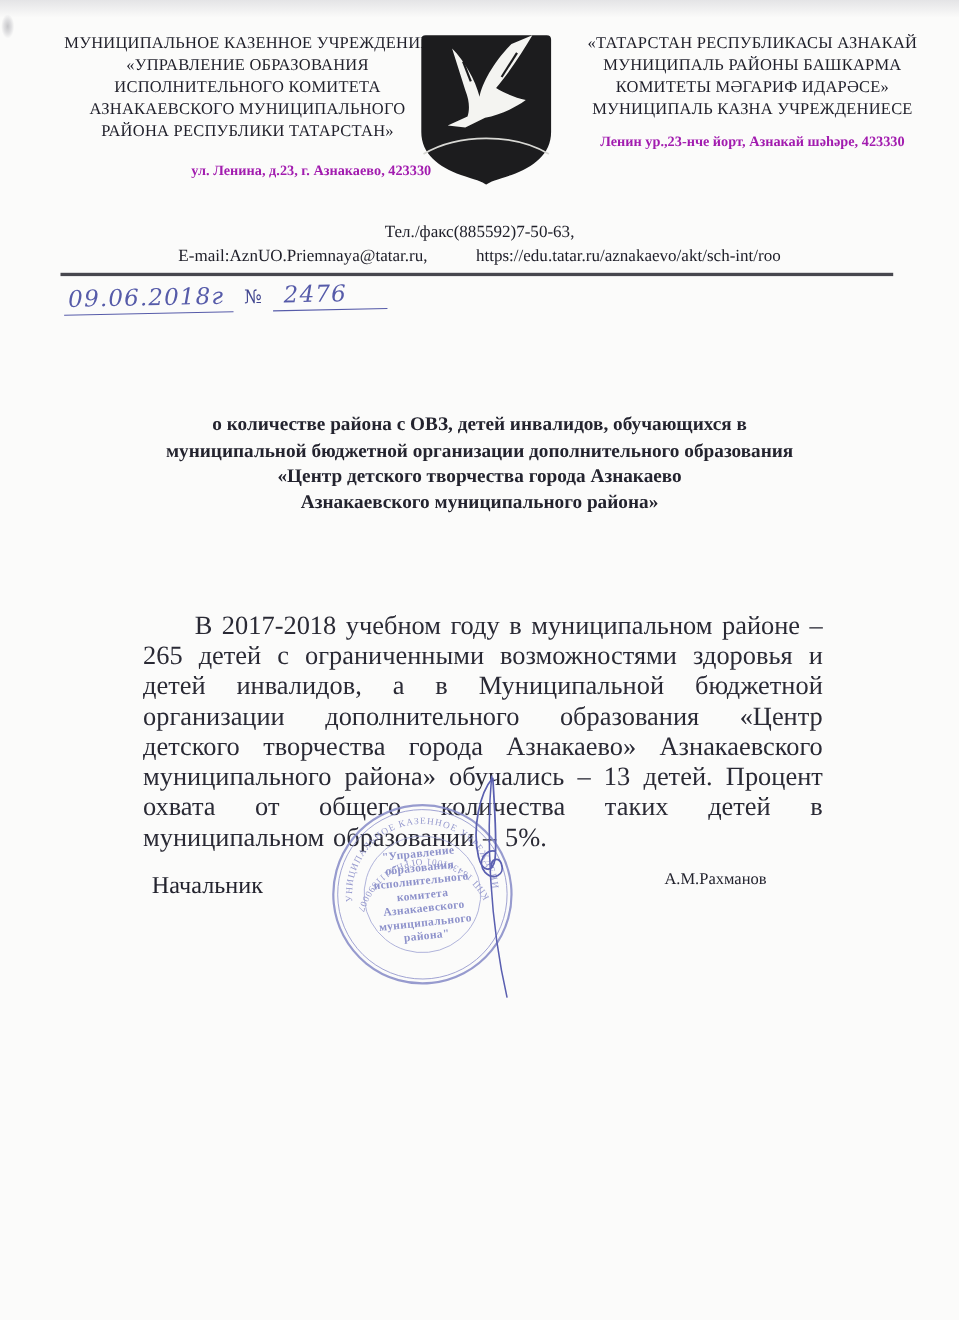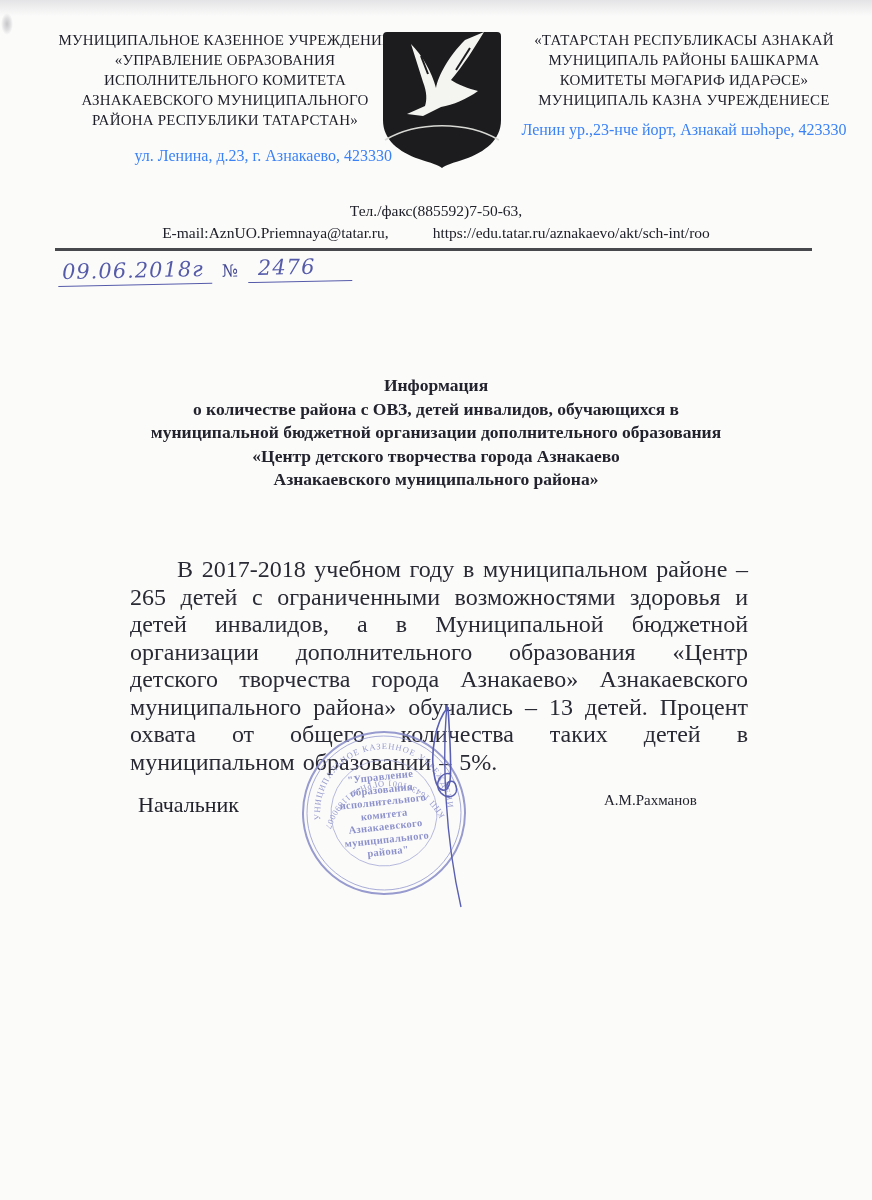--- a/index.html
+++ b/index.html
@@ -19,21 +19,21 @@
   .scan-smudge{
     position:absolute; left:1px; top:13px; width:12px; height:22px;
     background:radial-gradient(closest-side,#9a9aa0,#c9c9cd 55%, rgba(251,251,250,0));
     opacity:.55; border-radius:50%;
   }
   .hdr-col{ position:absolute; text-align:center; }
   .hdr-col .org{
     font-size:15px; line-height:20px; letter-spacing:.2px; color:#1f1f2a;
   }
   .hdr-col .addr{
-    font-weight:normal; font-size:16px; color:#3b82f6;
+    font-weight:bold; font-size:13px; color:#a21caf;
   }
   .hdr-left{ left:58px; top:30px; width:334px; }
   .hdr-left .addr{ margin-top:17px;text-align:right; }
   .hdr-right{ left:504px; top:30px; width:360px; }
   .hdr-right .addr{ margin-top:11px; }
   .emblem{ position:absolute; left:377px; top:28px; width:130px; height:140px; }
   .contacts{
     position:absolute; left:0; top:200px; width:872px;
     text-align:center; font-size:15.5px; line-height:22px; color:#20202a;
   }
@@ -116,21 +116,20 @@
 
 <div class="divider"></div>
 
 <div class="reg-line">
   <span class="hand">09.06.2018г</span>
   <span class="no-sign">№</span>
   <span class="hand num">2476</span>
 </div>
 
 <div class="doc-title">
-  <div>Информация</div>
   <div>о количестве района с ОВЗ, детей инвалидов, обучающихся в</div>
   <div>муниципальной бюджетной организации дополнительного образования</div>
   <div>«Центр детского творчества города Азнакаево</div>
   <div>Азнакаевского муниципального района»</div>
 </div>
 
 <div class="doc-body">В 2017-2018 учебном году в муниципальном районе – 265 детей с ограниченными возможностями здоровья и детей инвалидов, а в Муниципальной бюджетной организации дополнительного образования «Центр детского творчества города Азнакаево» Азнакаевского муниципального района» обучались – 13 детей. Процент охвата от общего количества таких детей в муниципальном образовании – 5%.</div>
 
 <div class="sig-position">Начальник</div>
 <div class="sig-name">А.М.Рахманов</div>

